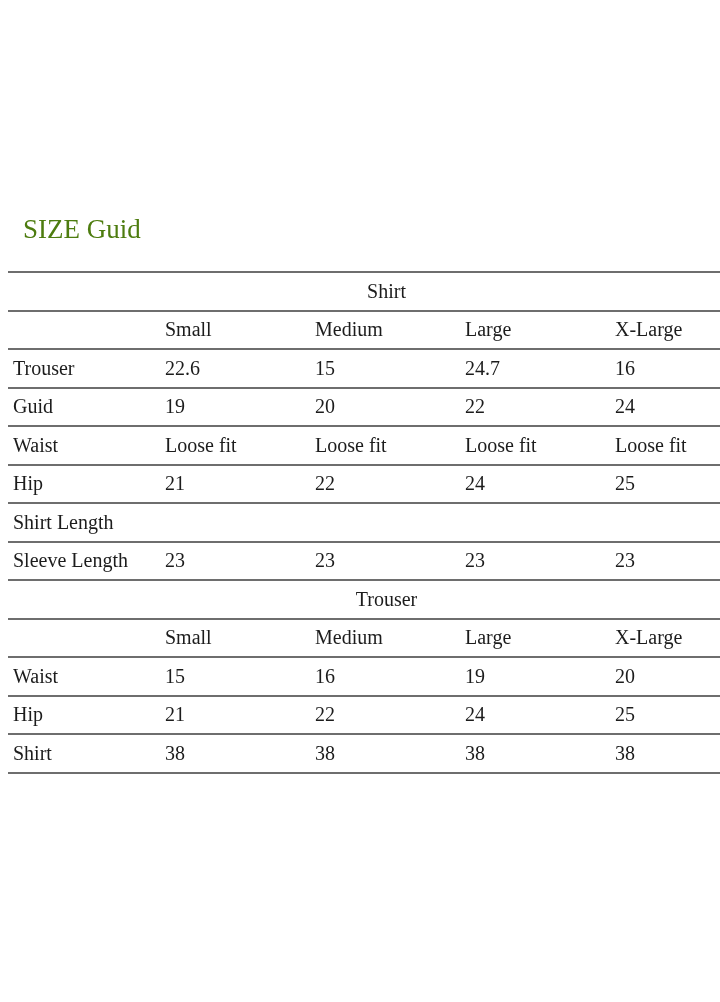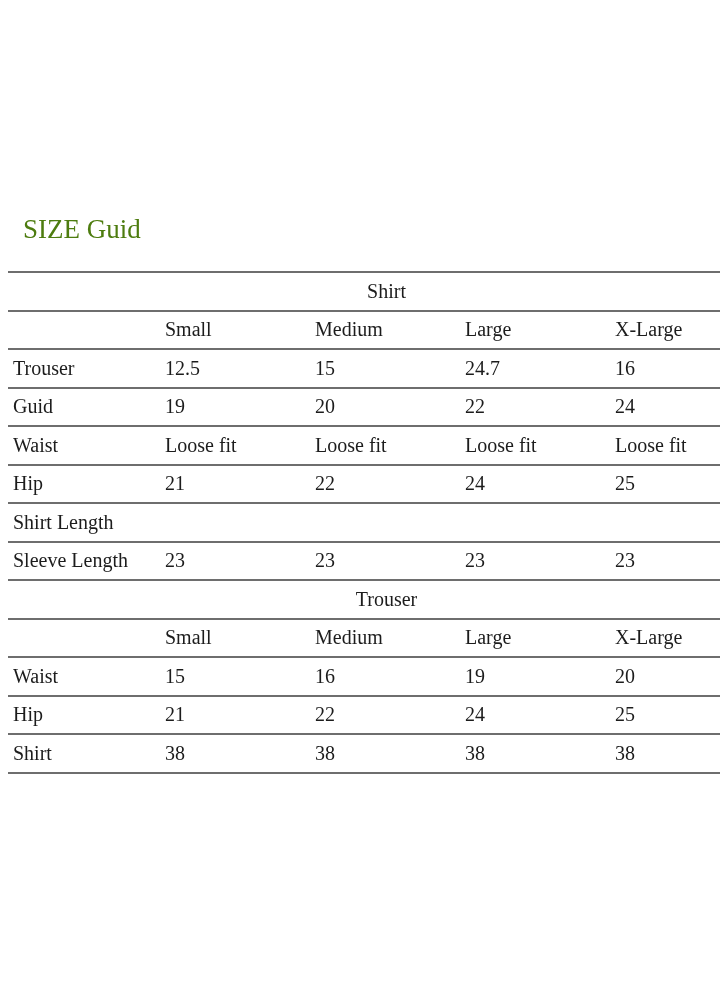--- a/index.html
+++ b/index.html
@@ -57,21 +57,21 @@
           </tr>
           <tr>
             <td class="corner"></td>
             <td class="col-header">Small</td>
             <td class="col-header">Medium</td>
             <td class="col-header">Large</td>
             <td class="col-header">X-Large</td>
           </tr>
           <tr>
             <td class="row-label">Trouser</td>
-            <td class="value-cell">12.5</td>
+            <td class="value-cell">22.6</td>
             <td class="value-cell">15</td>
             <td class="value-cell">24.7</td>
             <td class="value-cell">16</td>
           </tr>
           <tr>
             <td class="row-label">Guid</td>
             <td class="value-cell">19</td>
             <td class="value-cell">20</td>
             <td class="value-cell">22</td>
             <td class="value-cell">24</td>

